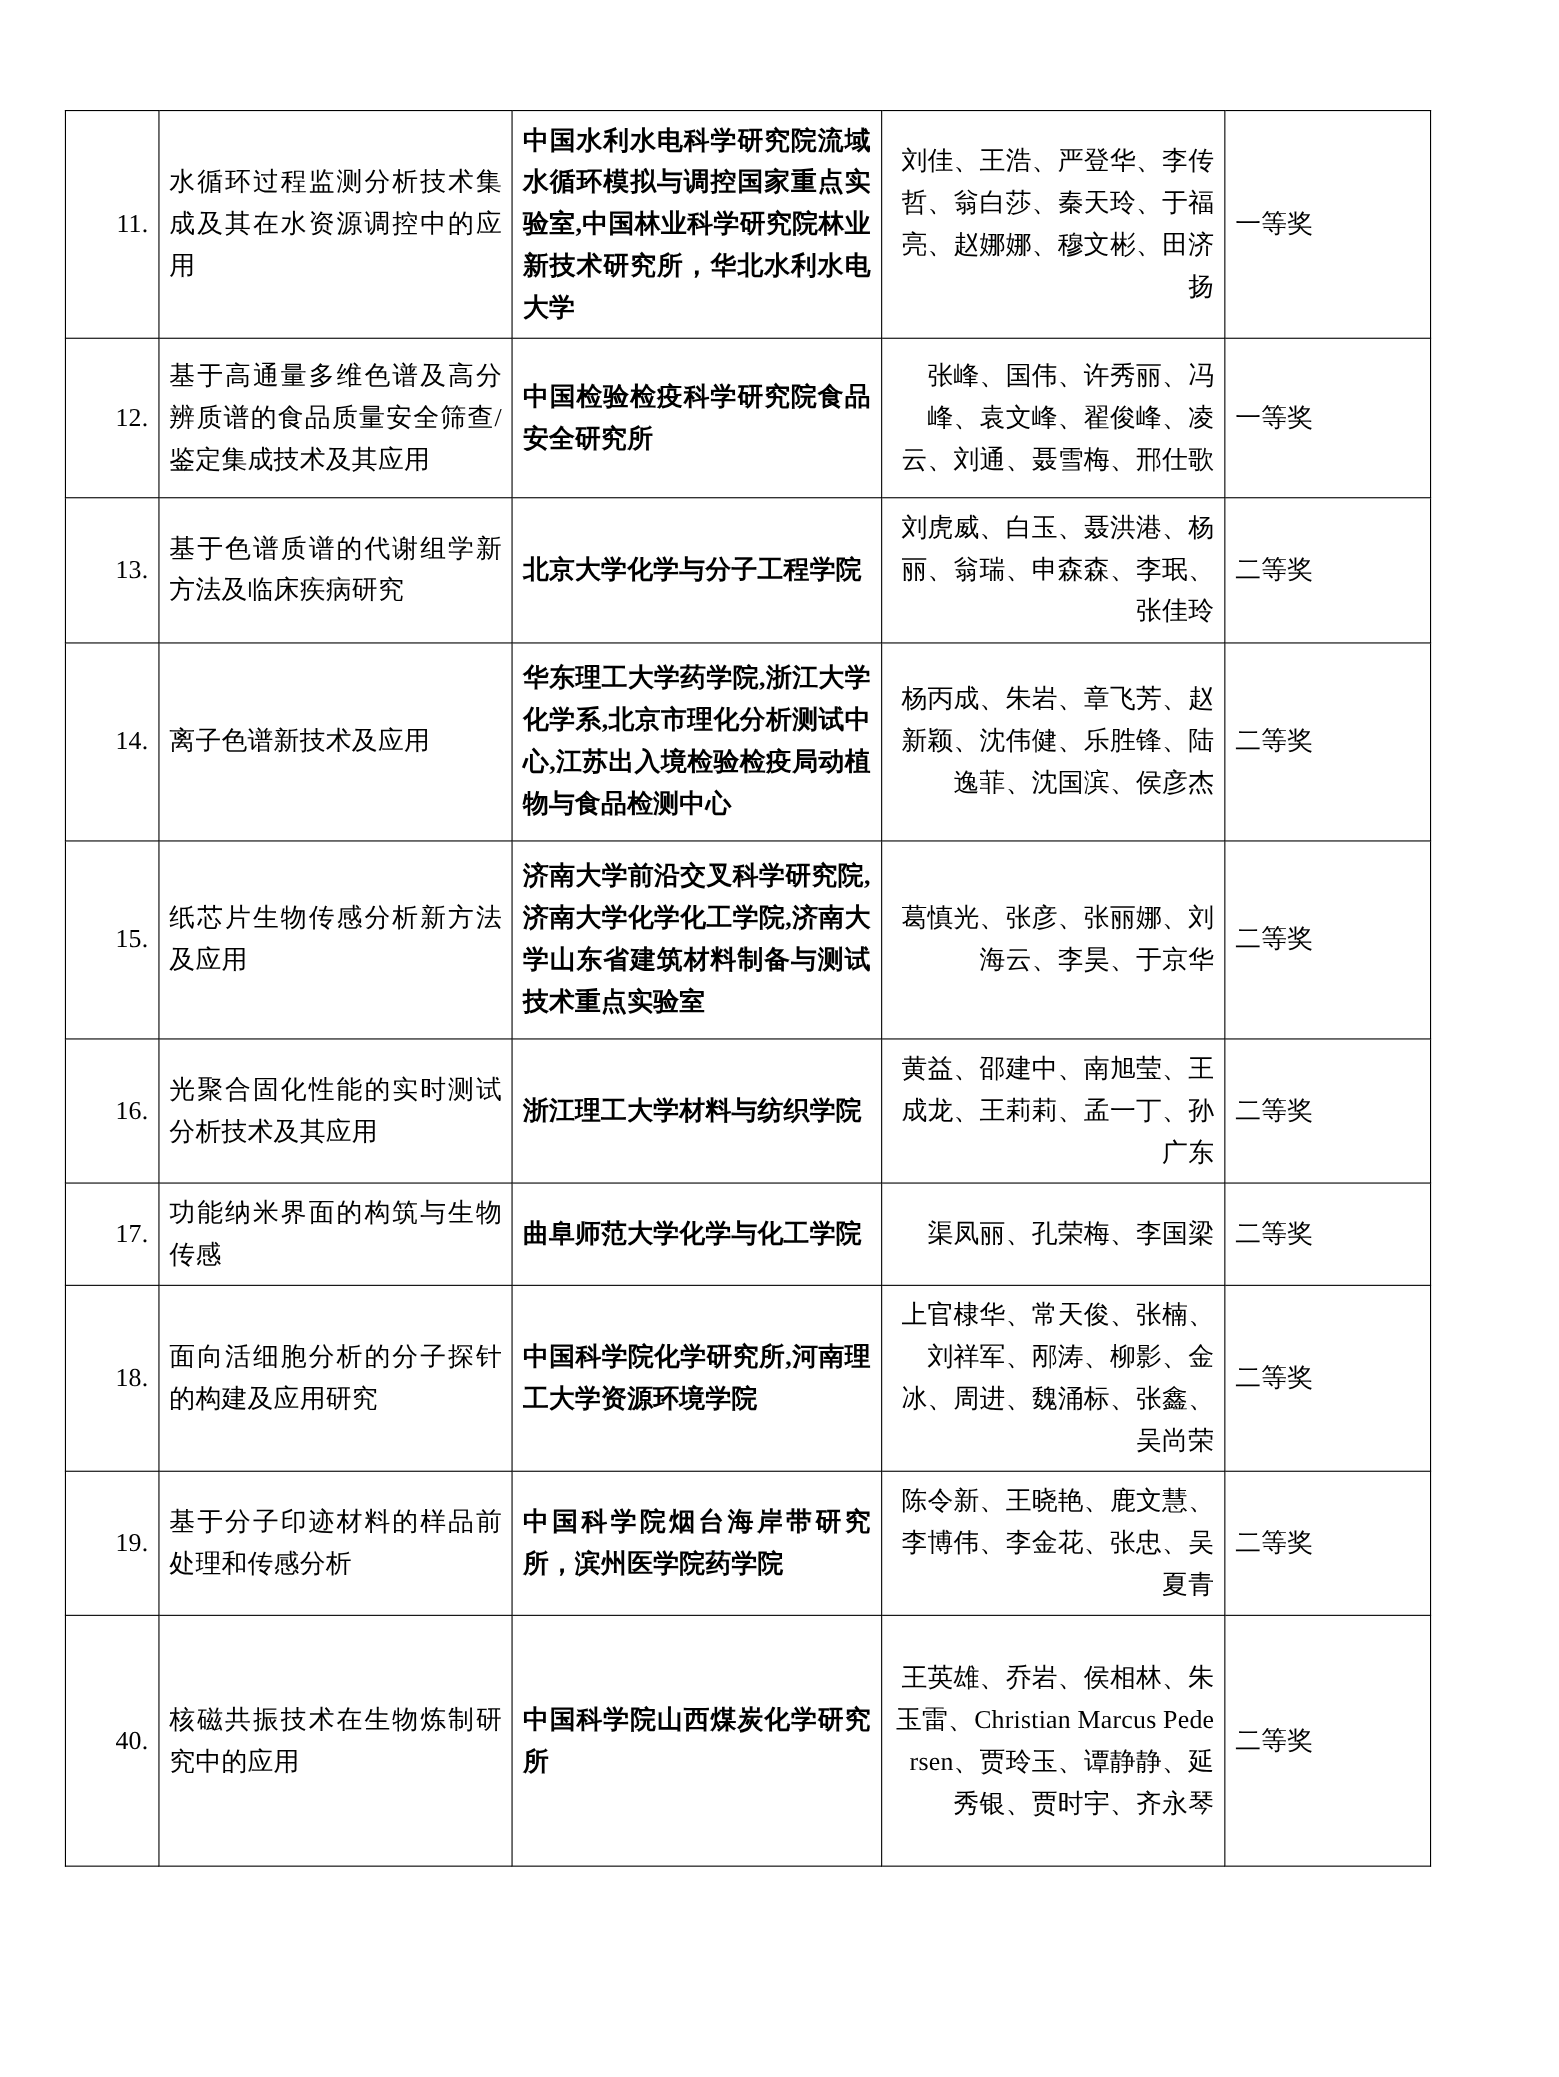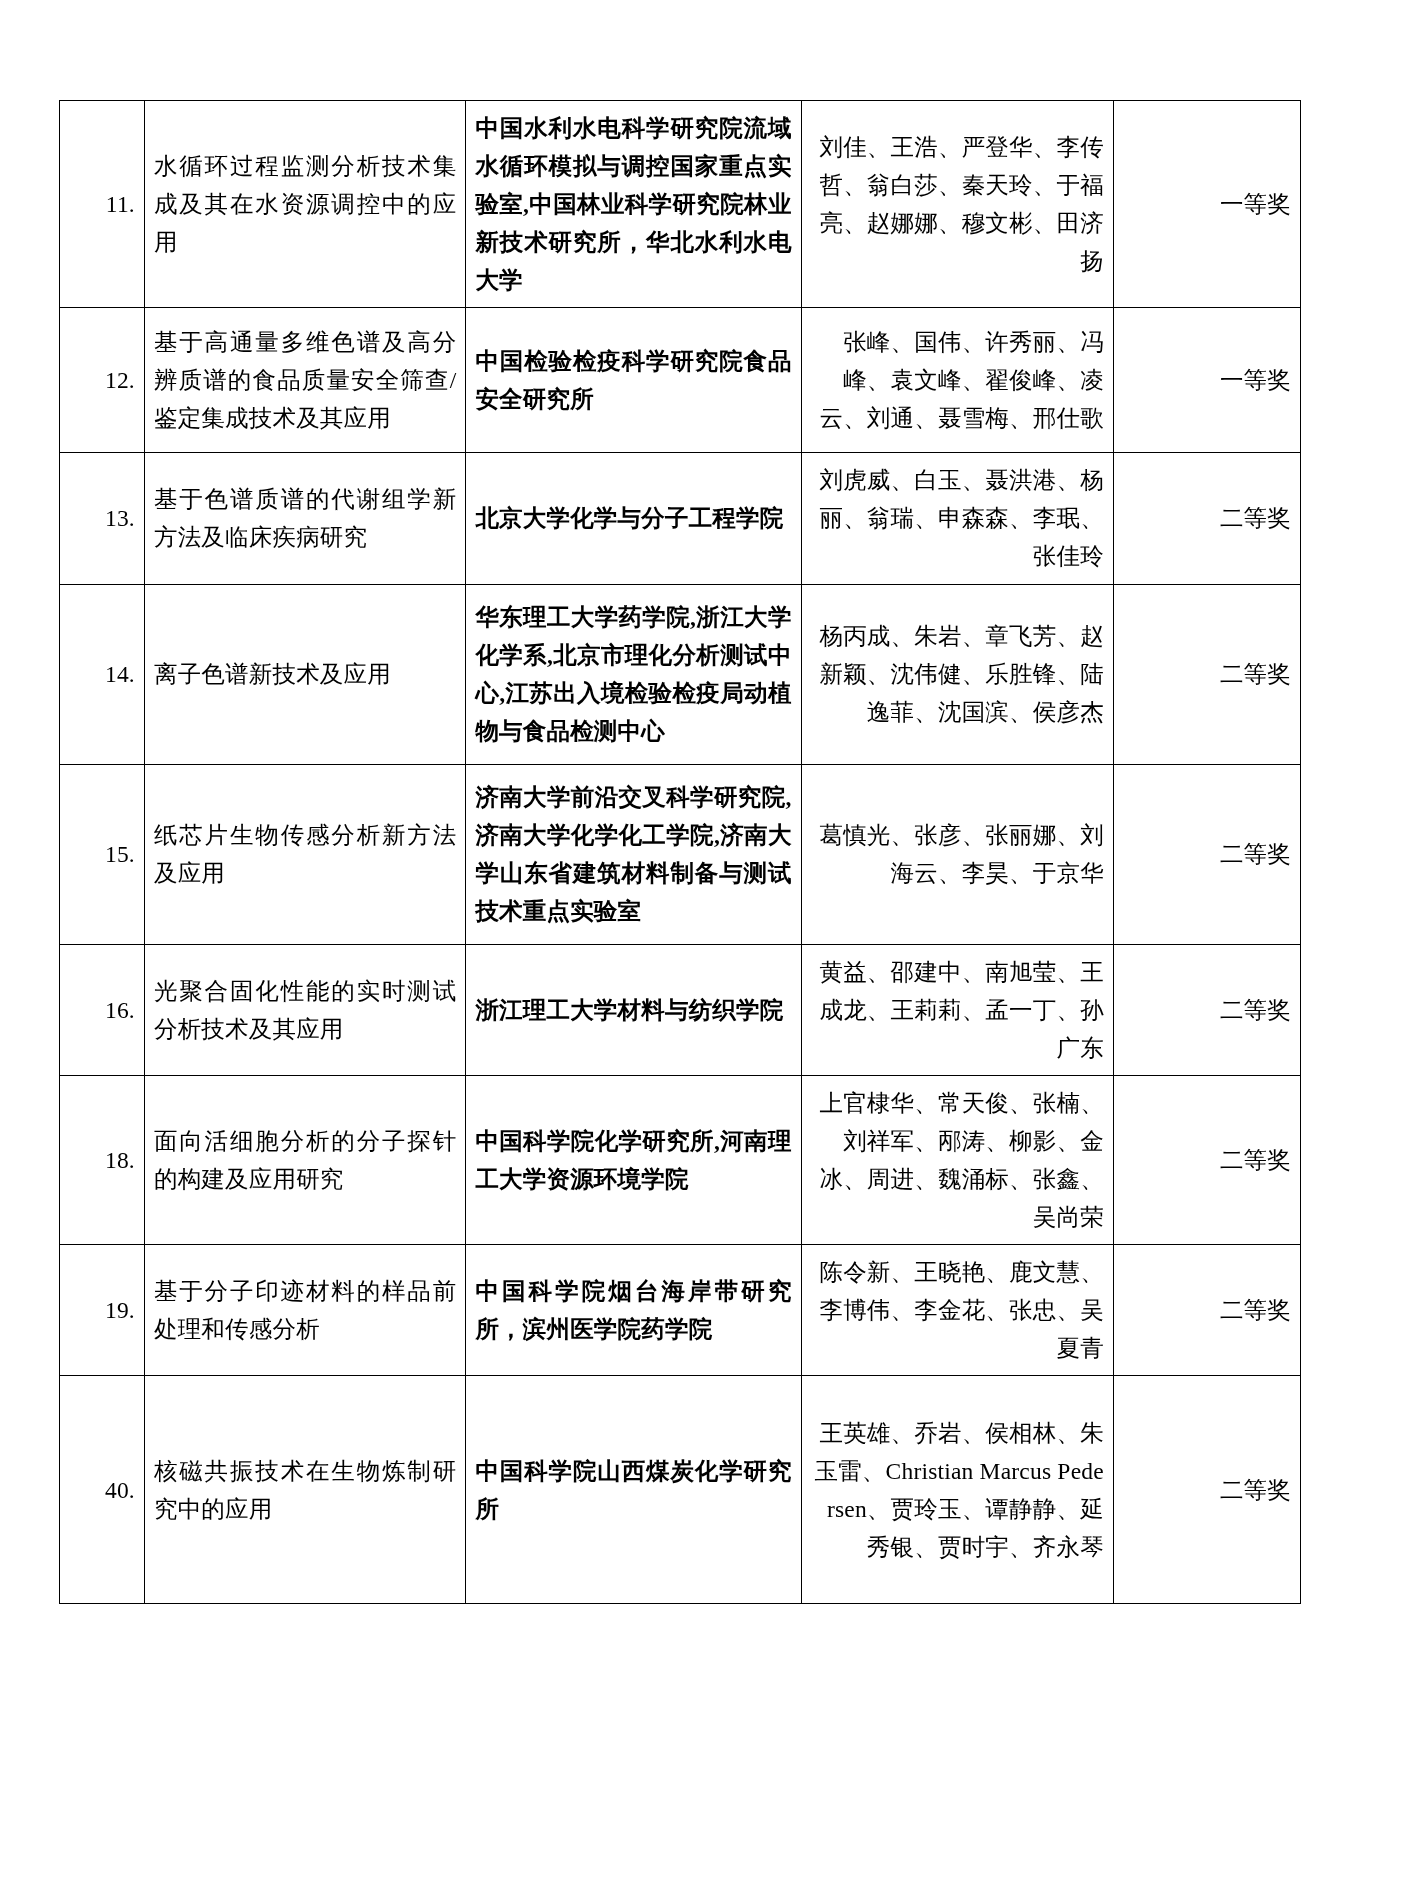--- a/index.html
+++ b/index.html
@@ -54,21 +54,21 @@
   }
   td.org {
     text-align: justify;
     text-align-last: left;
     font-weight: bold;
   }
   td.people {
     text-align: right;
   }
   td.award {
-    text-align: right;
+    text-align: left;
     white-space: nowrap;
   }
   .cell-text {
     display: block;
   }
   
   td.title .cell-text,
   td.org .cell-text {
     text-align: justify;
     text-align-last: left;
@@ -189,20 +189,37 @@
             <span class="cell-text">浙江理工大学材料与纺织学院</span>
           </td>
         <td class="people">
             <span class="cell-text">黄益、邵建中、南旭莹、王成龙、王莉莉、孟一丁、孙广东</span>
           </td>
         <td class="award">
             <span class="cell-text">二等奖</span>
           </td>
       </tr>
 
+      <tr style="height:78px;">
+        <td class="idx">
+            <span class="cell-text">17.</span>
+          </td>
+        <td class="title">
+            <span class="cell-text">功能纳米界面的构筑与生物传感</span>
+          </td>
+        <td class="org">
+            <span class="cell-text">曲阜师范大学化学与化工学院</span>
+          </td>
+        <td class="people">
+            <span class="cell-text">渠凤丽、孔荣梅、李国梁</span>
+          </td>
+        <td class="award">
+            <span class="cell-text">二等奖</span>
+          </td>
+      </tr>
 
       <tr style="height:148px;">
         <td class="idx">
             <span class="cell-text">18.</span>
           </td>
         <td class="title">
             <span class="cell-text">面向活细胞分析的分子探针的构建及应用研究</span>
           </td>
         <td class="org">
             <span class="cell-text">中国科学院化学研究所,河南理工大学资源环境学院</span>

